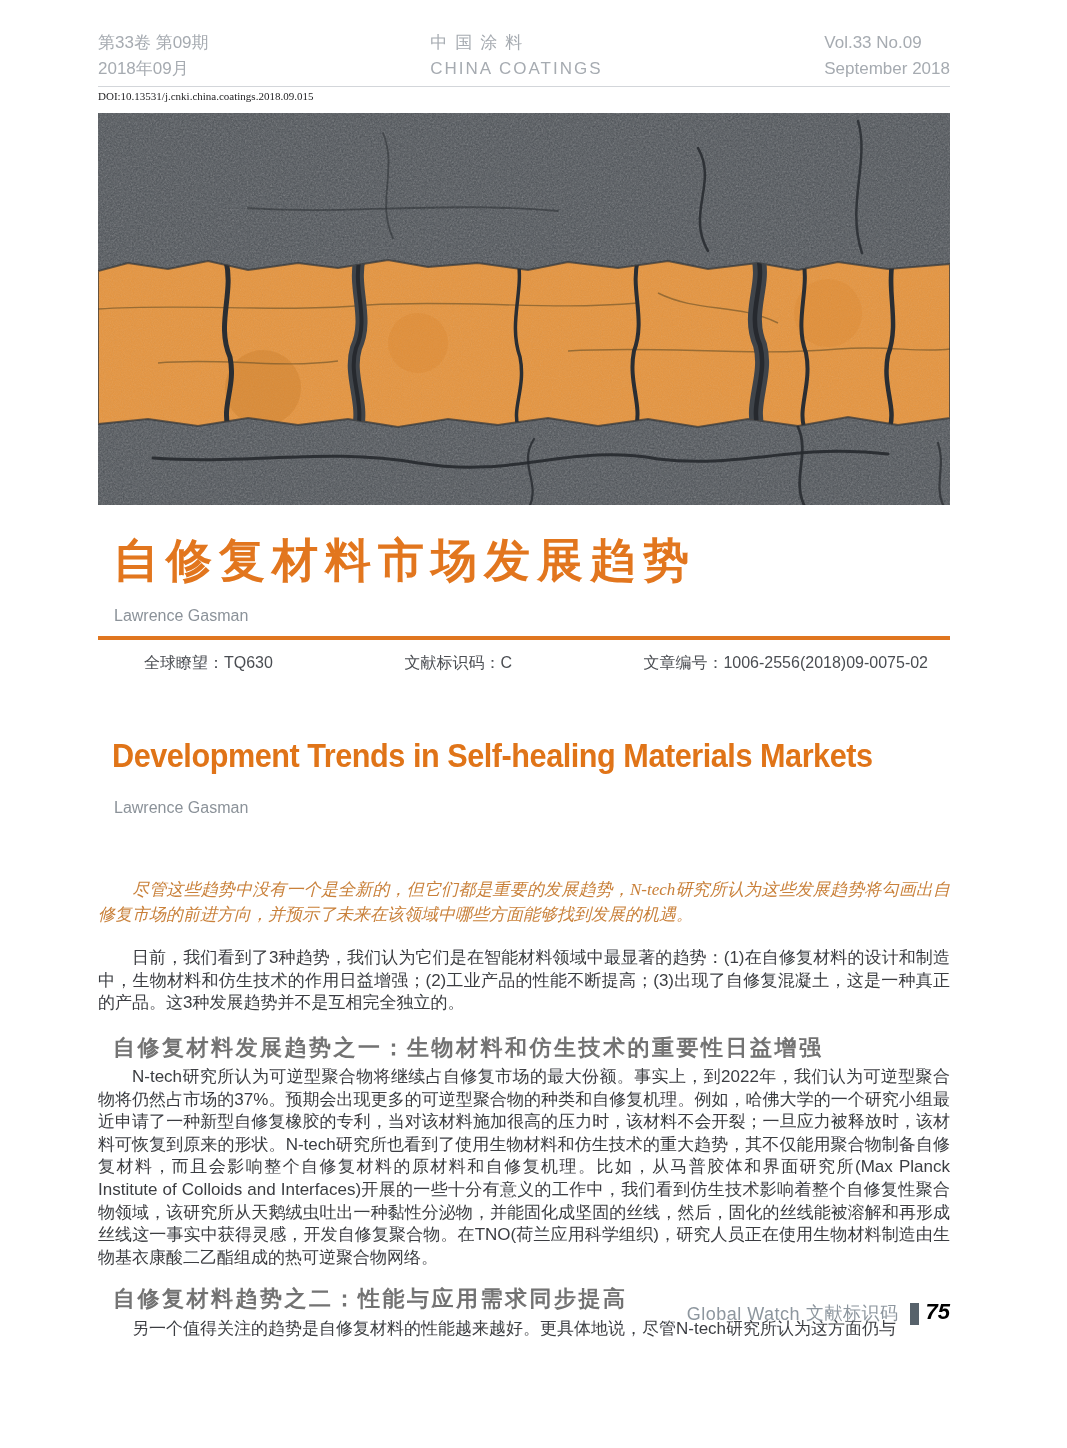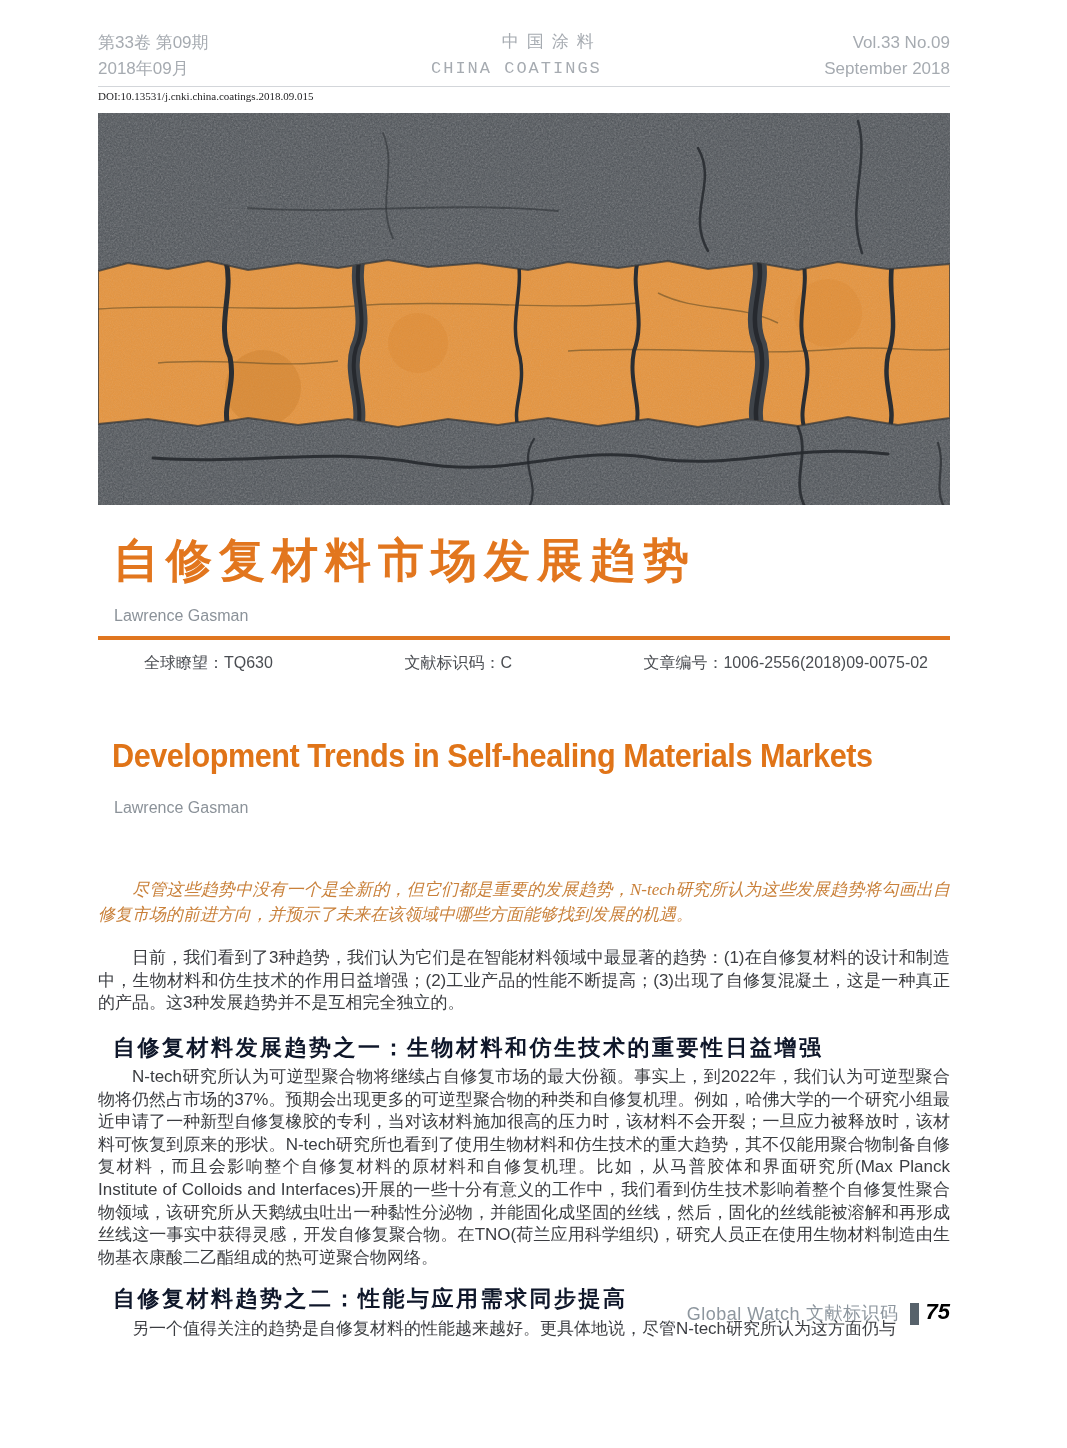--- a/index.html
+++ b/index.html
@@ -10,22 +10,22 @@
   }
   .abs{position:absolute;}
 
   
   .jheader{
     left:98px;right:117px;top:30px;
     display:flex;justify-content:space-between;align-items:flex-start;
     color:#a6abb1;font-size:17px;line-height:26px;
   }
   .jheader .col{white-space:nowrap;}
-  .jheader .center{text-align:right;font-family:Liberation Mono, monospace;}
-  .jheader .right{text-align:right;}
+  .jheader .center{text-align:left;}
+  .jheader .right{text-align:left;}
   .cn-spaced{letter-spacing:8px;}
   .en-spaced{letter-spacing:2px;}
   .header-rule{left:98px;right:117px;top:86px;border-top:1px solid #d3d6da;height:0;}
   .doi-line{
     left:98px;top:90px;color:#1d1d1f;
     font-family:"Liberation Serif", serif;font-size:11px;
   }
 
   
   .hero{left:98px;top:113px;width:852px;height:392px;overflow:hidden;background:#45494f;}
@@ -55,21 +55,21 @@
     left:98px;width:852px;top:877px;
     color:#c9803a;font-style:italic;font-family:"Liberation Serif", serif;
     font-size:17px;line-height:25px;text-indent:2em;text-align:justify;
   }
   .body-par{
     left:98px;width:852px;color:#3b3d41;font-size:17px;line-height:22.6px;
     text-indent:2em;text-align:justify;
   }
   .par-intro{top:947px;}
   .sec-heading{
-    left:113px;color:#0f172a;font-weight:bold;font-size:22px;
+    left:113px;color:#737373;font-weight:bold;font-size:22px;
     letter-spacing:2.5px;white-space:nowrap;
   }
   .heading-1{top:1033px;}
   .sec1-body{top:1066px;}
   .heading-2{top:1284px;}
   .sec2-body{top:1318px;}
 
   
   .pfooter{
     right:117px;top:1299px;display:flex;align-items:flex-end;

